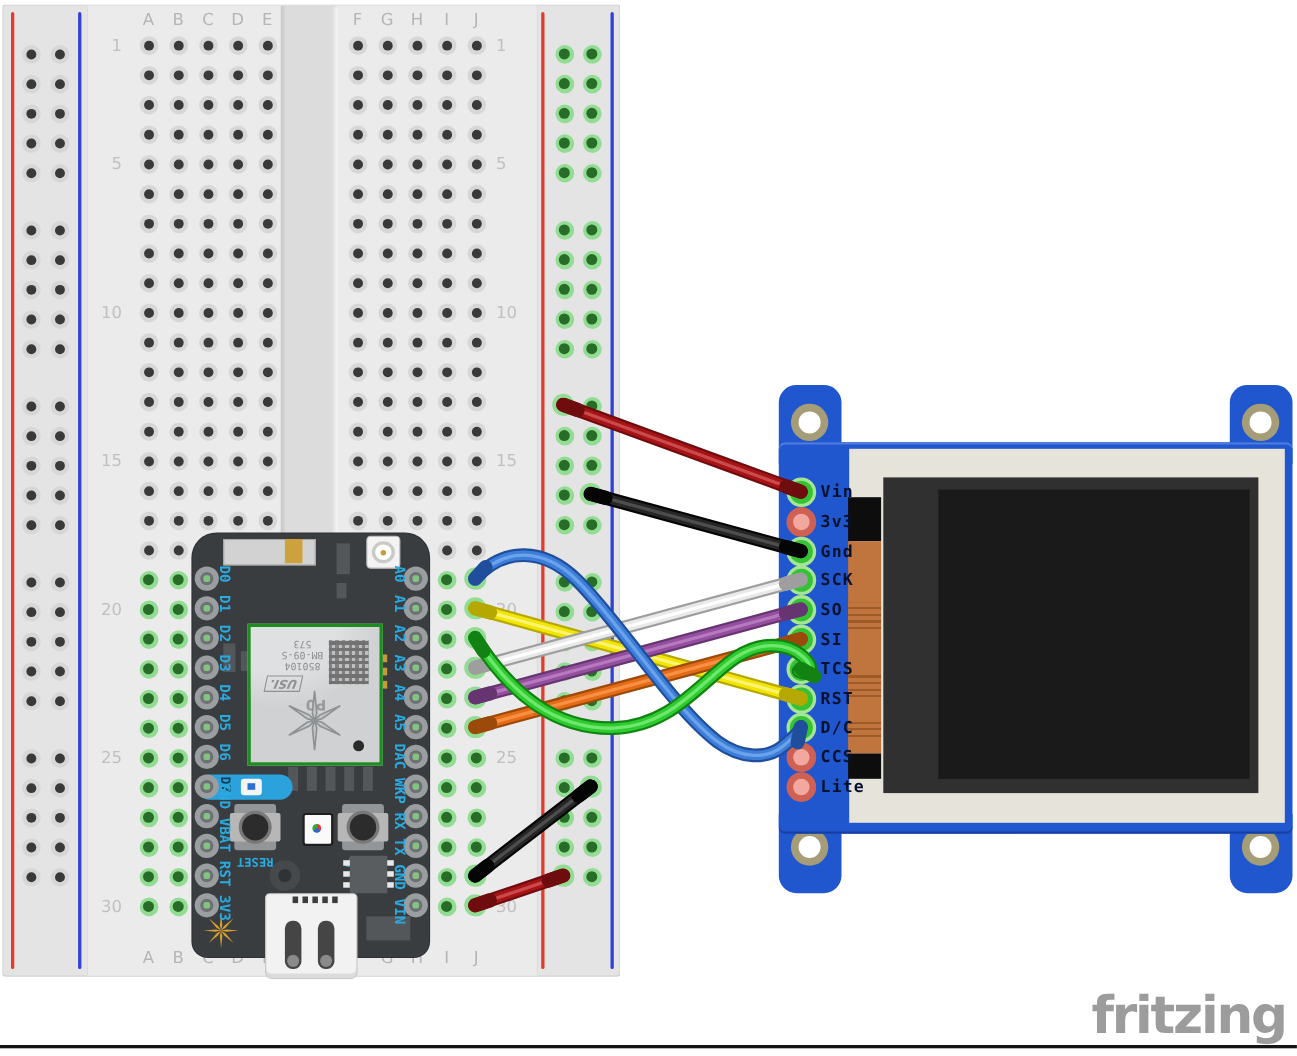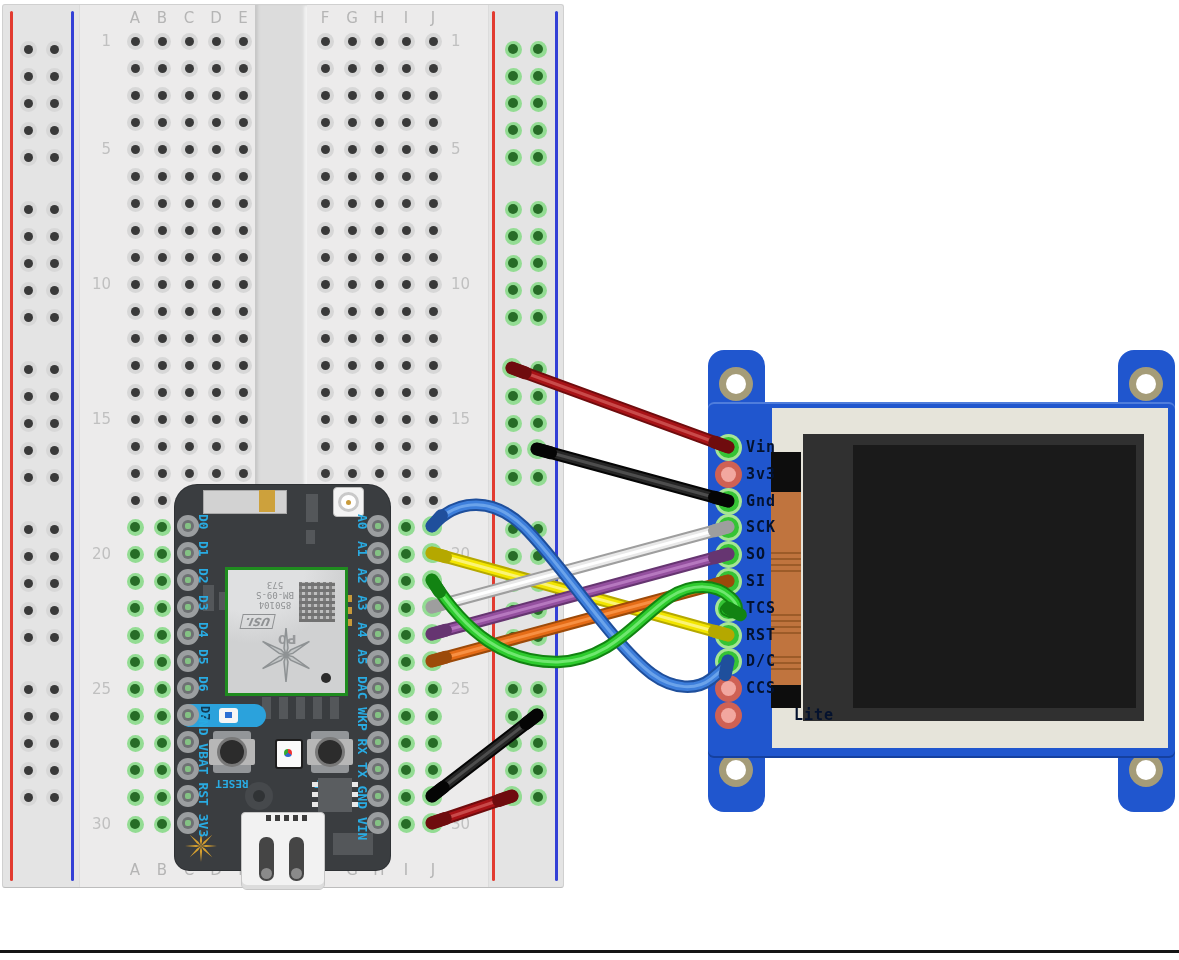--- a/index.html
+++ b/index.html
@@ -710,21 +710,21 @@
         <div class="tpin-label" style="top: 222px;">SI</div>
         <div class="tpin on" style="top: 244.5px;"></div>
         <div class="tpin-label" style="top: 249px;">TCS</div>
         <div class="tpin on" style="top: 271.5px;"></div>
         <div class="tpin-label" style="top: 276px;">RST</div>
         <div class="tpin on" style="top: 297.5px;"></div>
         <div class="tpin-label" style="top: 302px;">D/C</div>
         <div class="tpin off" style="top: 324.5px;"></div>
         <div class="tpin-label" style="top: 329px;">CCS</div>
         <div class="tpin off" style="top: 351.5px;"></div>
-        <div class="tpin-label" style="top: 356px; margin-left: 48px;">Lite</div>
+        <div class="tpin-label" style="top: 356px;">Lite</div>
       </div>
   </div>
 
   <svg id="wires" viewBox="0 0 1179 960" xmlns="http://www.w3.org/2000/svg">
       <circle cx="432" cy="553" r="10" fill="#93dc93"></circle>
       <g>
         <path d="M432 553 L728 635" fill="none" stroke="#b5a800" stroke-width="12.5" stroke-linecap="round"></path>
         <path d="M432 553 L728 635" fill="none" stroke="#f2e500" stroke-width="8.5" stroke-linecap="round"></path>
         <path d="M432 553 L728 635" fill="none" stroke="#fbf376" stroke-width="3" stroke-linecap="round"></path>
         <line x1="432" y1="553" x2="445.49185952635537" y2="556.7376097336524" stroke="#b5a800" stroke-width="13" stroke-linecap="round"></line>
@@ -799,14 +799,15 @@
       <circle cx="432" cy="823" r="10" fill="#93dc93"></circle>
       <g>
         <path d="M432 823 L512 796" fill="none" stroke="#6f0c0e" stroke-width="12.5" stroke-linecap="round"></path>
         <path d="M432 823 L512 796" fill="none" stroke="#a81317" stroke-width="8.5" stroke-linecap="round"></path>
         <path d="M432 823 L512 796" fill="none" stroke="#c84a4a" stroke-width="3" stroke-linecap="round"></path>
         <line x1="432" y1="823" x2="445.2648919058208" y2="818.5230989817854" stroke="#6f0c0e" stroke-width="13" stroke-linecap="round"></line>
         <line x1="498.7351080941792" y1="800.4769010182146" x2="512" y2="796" stroke="#6f0c0e" stroke-width="13" stroke-linecap="round"></line>
       </g>
     </svg>
 
+  <div id="watermark">fritzing</div>
   <div id="bottom-line"></div>
 </div>
 
 </body></html>

